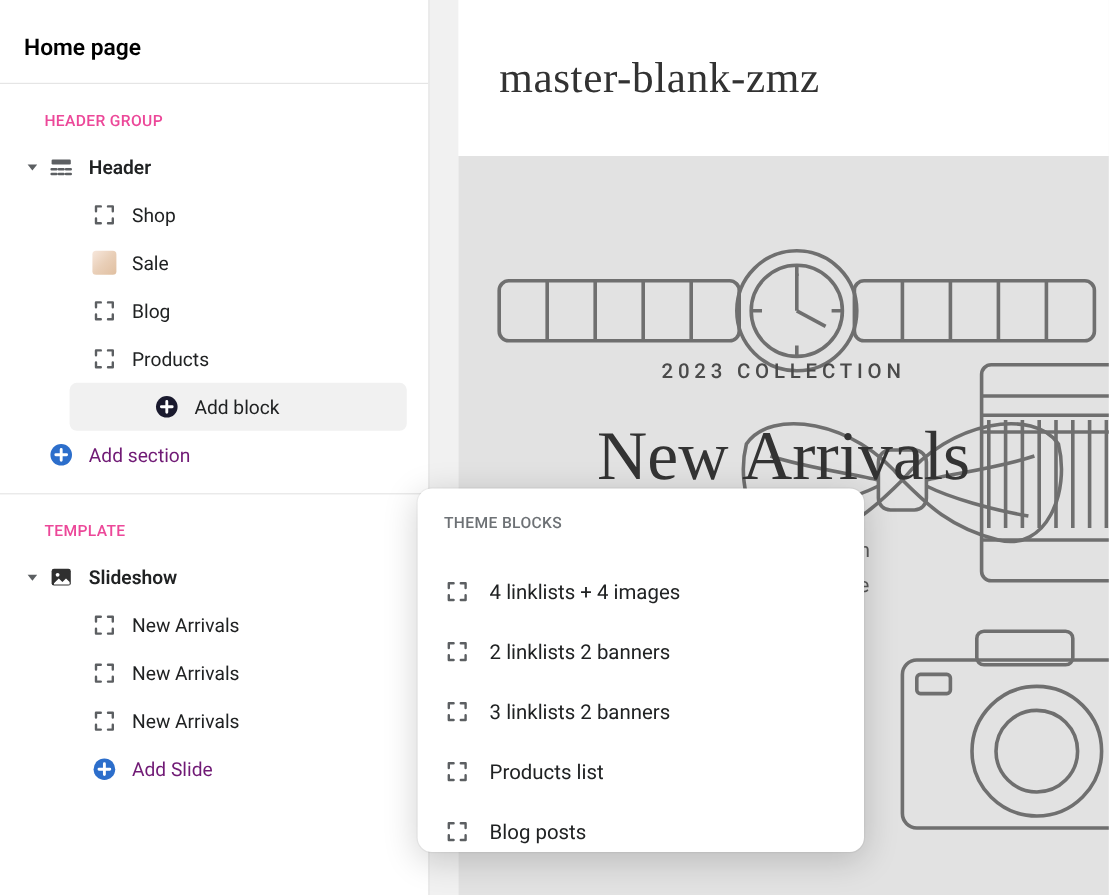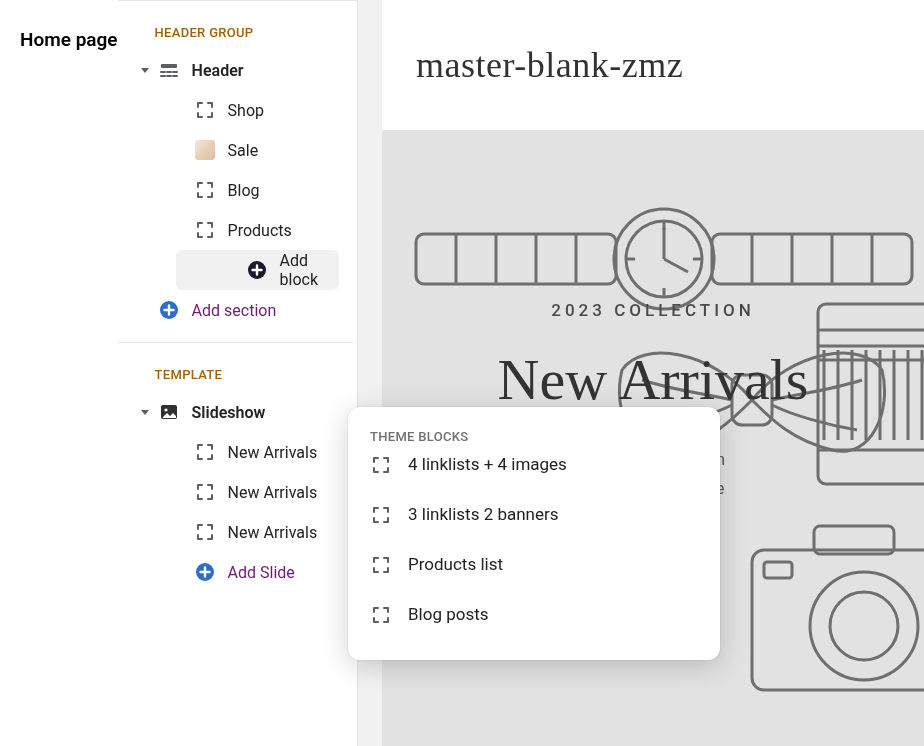--- a/index.html
+++ b/index.html
@@ -13,39 +13,40 @@
     overflow: hidden;
     position: relative;
   }
   .layout { display: flex; height: 100%; }
 
   
   .sidebar {
     width: 357px;
     background: #fff;
     display: flex;
+    flex-direction: column;
     position: relative;
   }
   .sidebar-title {
     font-size: 19px;
     font-weight: 600;
     padding: 28px 0 18px 20px;
     color: #000;
   }
   .sidebar-scroll {
     flex: 1;
     overflow-y: auto;
     border-top: 1px solid #e5e5e5;
     padding-right: 4px;
     padding-bottom: 12px;
   }
   .group-label {
     font-size: 13px;
     font-weight: 500;
-    color: #a16207;
+    color: #ec4899;
     padding: 24px 0 10px 37px;
     letter-spacing: 0.3px;
   }
   .tree-row {
     display: flex;
     align-items: center;
     height: 40px;
     padding-left: 14px;
     cursor: pointer;
     border-radius: 6px;
@@ -175,21 +176,21 @@
   }
   .popover-label {
     font-size: 13px;
     font-weight: 500;
     color: #6d7175;
     padding: 22px 0 10px 22px;
     letter-spacing: 0.3px;
   }
   .popover-item {
     display: flex;
-    align-items: flex-start;
+    align-items: flex-end;
     height: 50px;
     padding: 0 18px 0 22px;
     cursor: pointer;
     font-size: 17px;
     color: #202223;
   }
   .popover-item .row-icon { margin-right: 16px; }
 
   
   .dashed-sq {
@@ -439,20 +440,28 @@
         </svg>
       </span>
     <span>4 linklists + 4 images</span>
   </div>
   <div class="popover-item">
     <span class="row-icon">
         <svg class="dashed-sq">
           <use href="#i-dashed"></use>
         </svg>
       </span>
+    <span>2 linklists 2 banners</span>
+  </div>
+  <div class="popover-item">
+    <span class="row-icon">
+        <svg class="dashed-sq">
+          <use href="#i-dashed"></use>
+        </svg>
+      </span>
     <span>3 linklists 2 banners</span>
   </div>
   <div class="popover-item">
     <span class="row-icon">
         <svg class="dashed-sq">
           <use href="#i-dashed"></use>
         </svg>
       </span>
     <span>Products list</span>
   </div>

